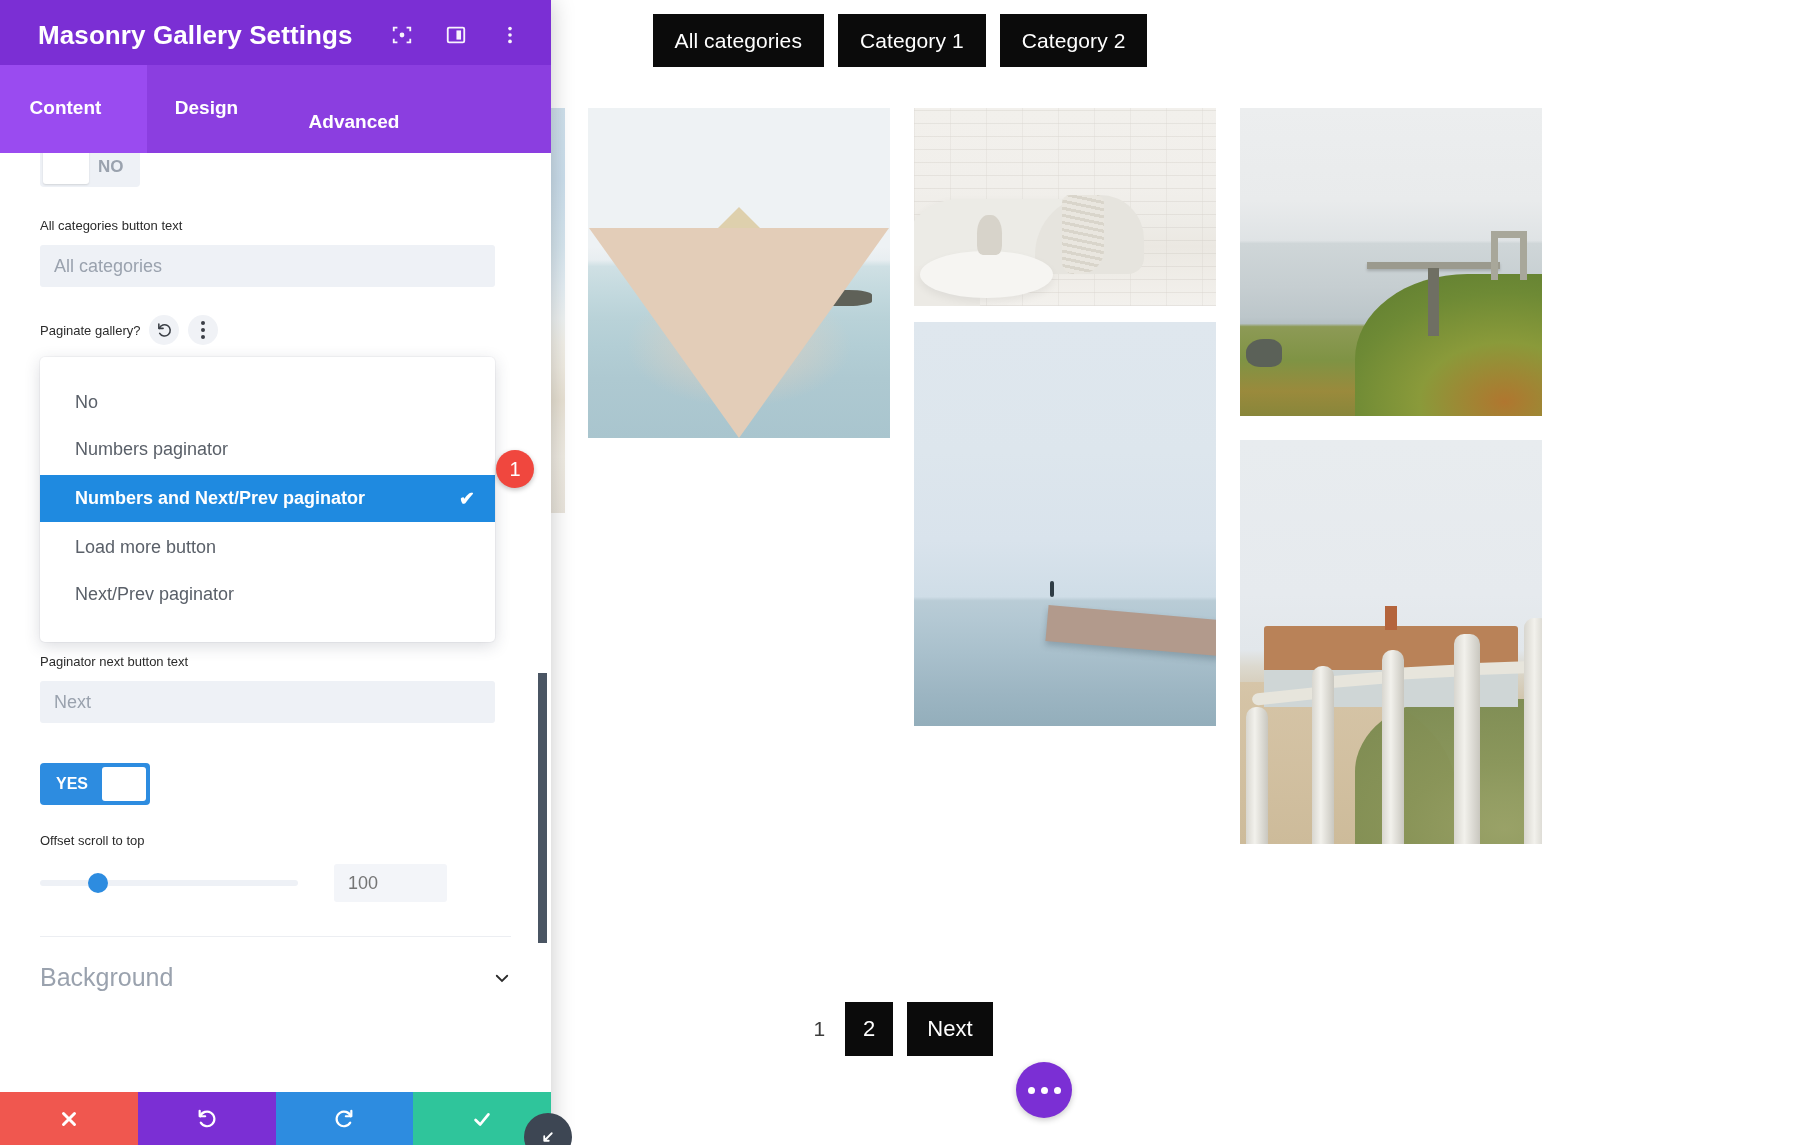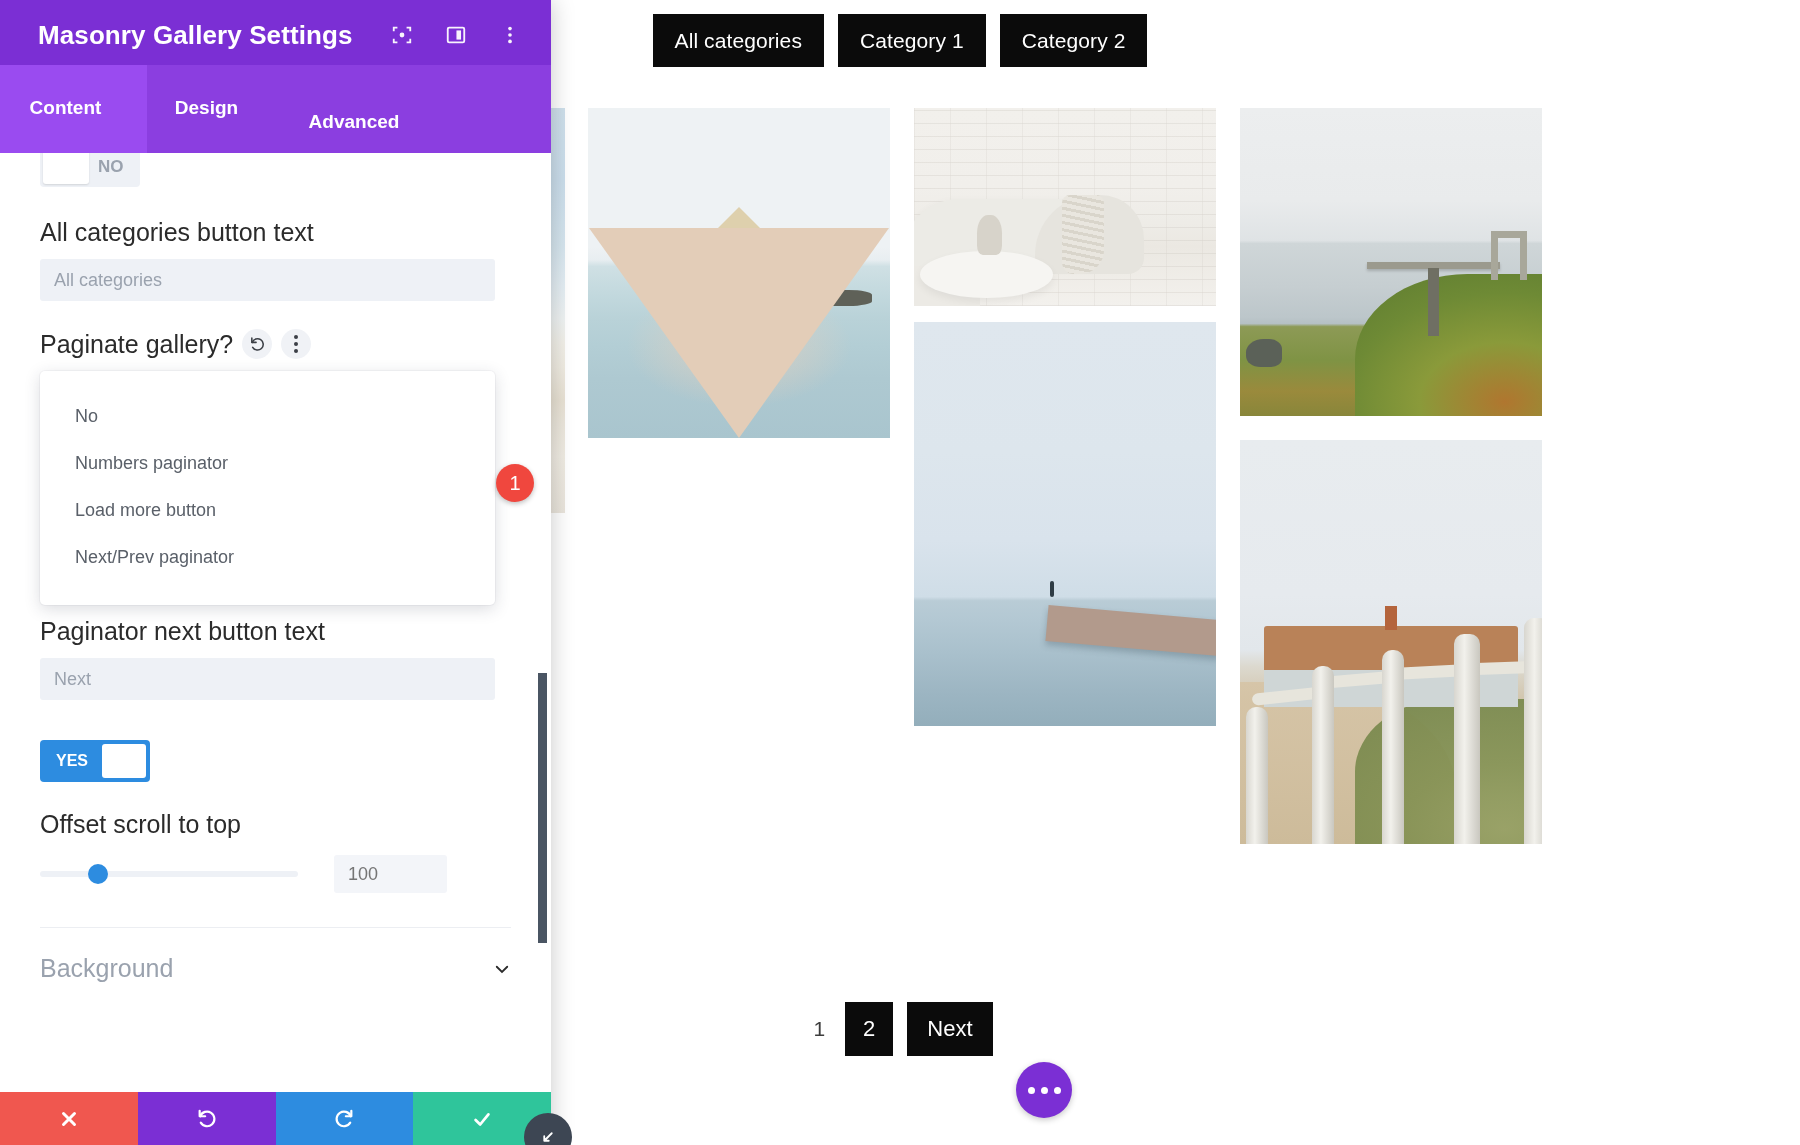--- a/index.html
+++ b/index.html
@@ -265,21 +265,21 @@
   .m-tab.t1 { width:135px; }
   .m-tab.t2 { width:160px;margin-top:28px; }
 
   .m-body {
     position:relative; flex:1 1 auto; background:#fff; overflow:hidden;
   }
   .m-scrollarea { position:absolute; inset:0; padding:0 40px; }
 
   .field { margin-top:30px; }
   .f-label {
-    font-size:25px; color:#2b2b2b; display:flex; align-items:center; gap:9px;
+    font-size:13px; color:#2b2b2b; display:flex; align-items:center; gap:9px;
   }
   .f-input {
     margin-top:12px; width:455px; height:42px;
     background:#eef1f6; border:none; border-radius:3px;
     padding:0 14px; font-size:18px; color:#9aa2ae;
     font-family:"Liberation Sans", sans-serif;
   }
   .f-input::placeholder { color:#9aa2ae; }
 
   .ic-btn {
@@ -508,20 +508,24 @@
           </div>
 
           <div class="sel-wrap">
             <div class="sel-list">
               <div class="sel-opt">
                 <span>No</span>
               </div>
               <div class="sel-opt">
                 <span>Numbers paginator</span>
               </div>
+              <div class="sel-opt selected">
+                <span>Numbers and Next/Prev paginator</span>
+                <span class="check">✔</span>
+              </div>
               <div class="sel-opt">
                 <span>Load more button</span>
               </div>
               <div class="sel-opt">
                 <span>Next/Prev paginator</span>
               </div>
             </div>
             <div class="badge-1">1</div>
           </div>
         </div>

